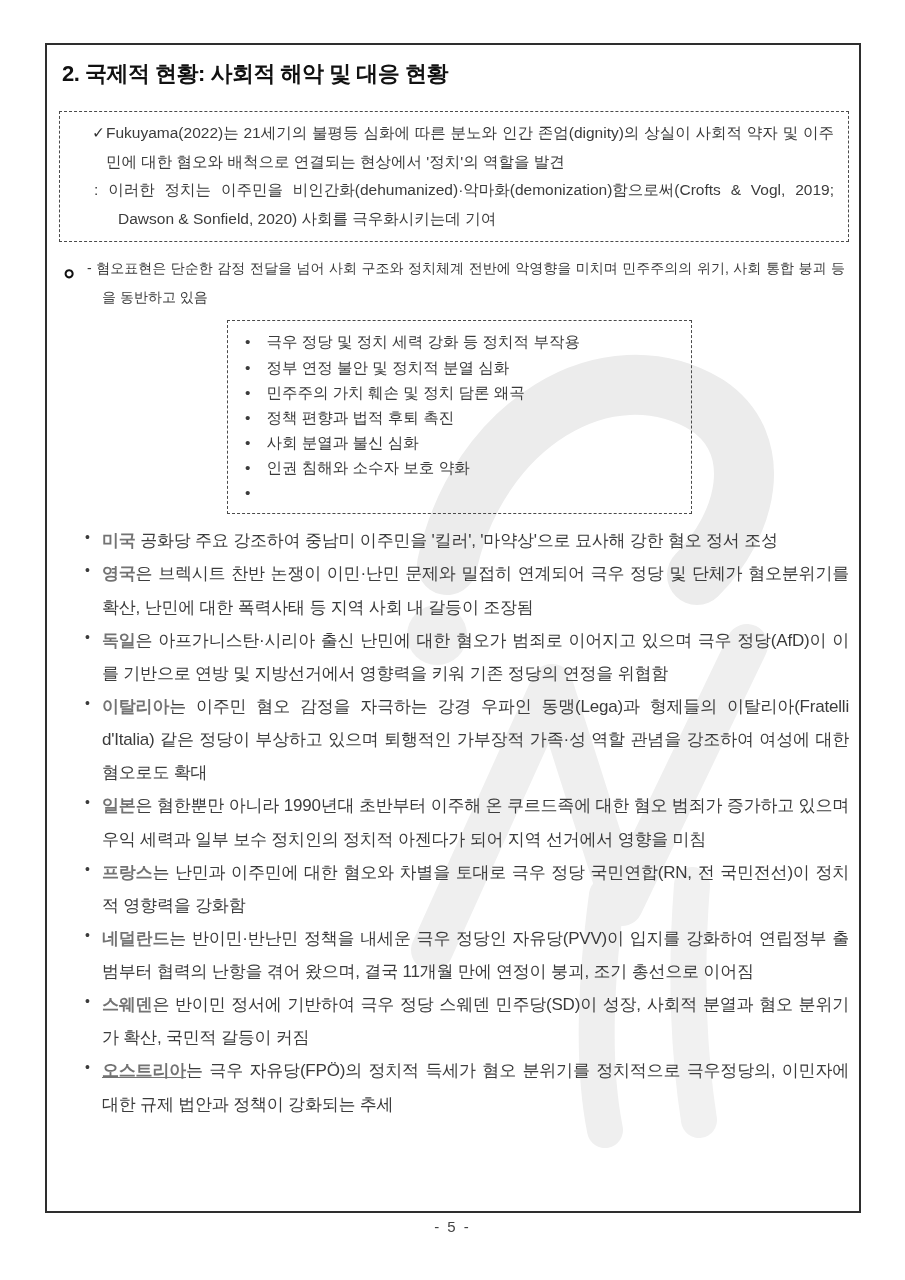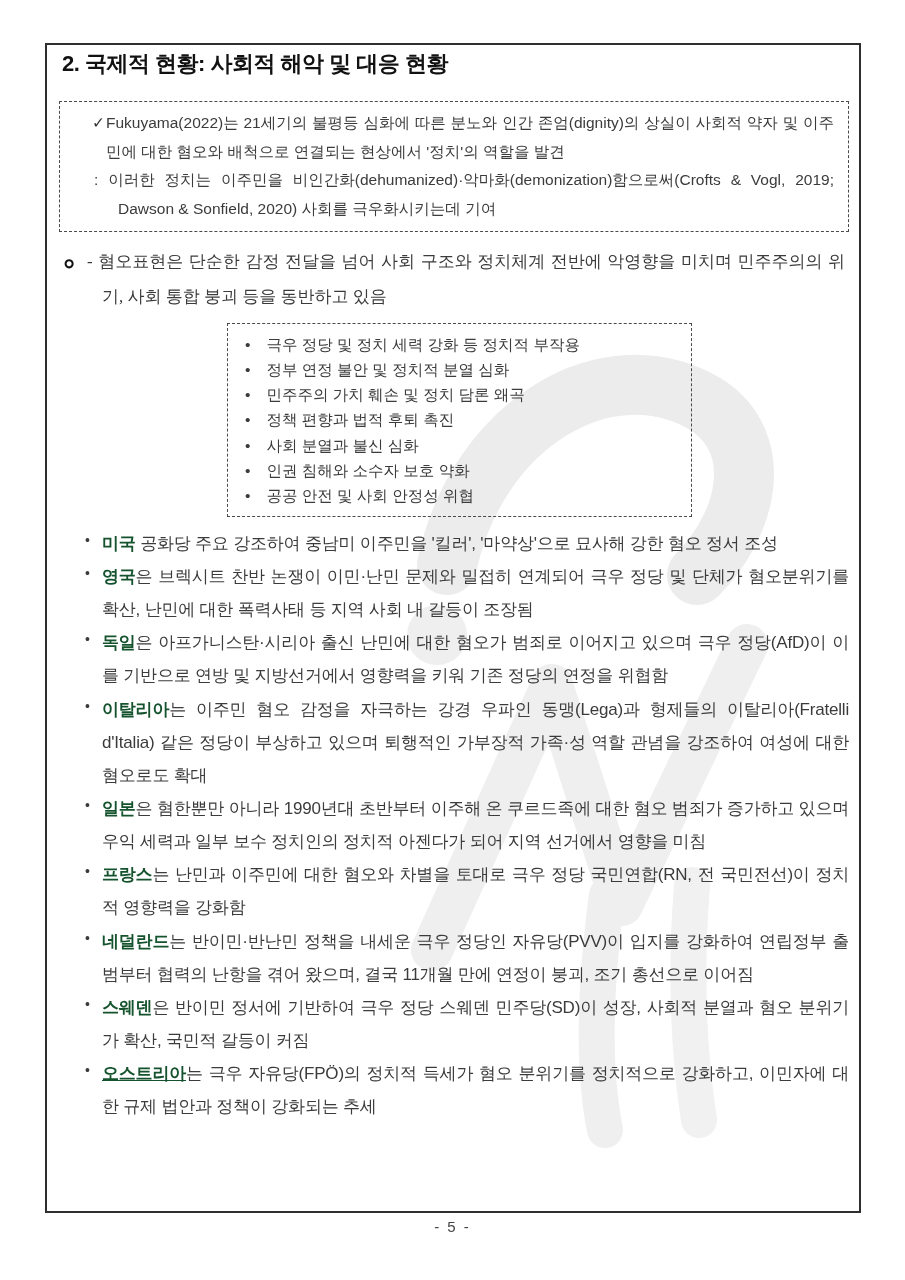--- a/index.html
+++ b/index.html
@@ -8,21 +8,21 @@
     font-family:"Liberation Sans", sans-serif;color:#3d3d3d;
     -webkit-font-smoothing:antialiased;overflow:hidden;
   }
   .page-frame{
     position:absolute;left:45px;top:43px;width:816px;height:1170px;
     border:2px solid #2e2e2e;box-sizing:border-box;background:#fff;overflow:hidden;
   }
   .watermark{position:absolute;left:0;top:0;z-index:0;pointer-events:none;}
   .content{position:relative;z-index:1;}
   .page-title{
-    margin:4px 0 0 15px;font-size:22px;font-weight:bold;color:#111;
+    margin:14px 0 0 15px;font-size:22px;font-weight:bold;color:#111;
     letter-spacing:-0.5px;
   }
   .callout{
     margin:22px 10px 0 12px;border:1.5px dashed #4a4a4a;
     padding:7px 14px 7px 32px;font-size:15.5px;line-height:1.85;
     text-align:justify;color:#3b3b3b;
   }
   .callout-p1{position:relative;padding-left:14px;}
   .check{position:absolute;left:0;top:0;color:#333;}
   .callout-p2{padding-left:26px;text-indent:-24px;}
@@ -30,38 +30,38 @@
     margin:12px 14px 0 17px;position:relative;padding-left:23px;
     font-size:18px;font-weight:700;line-height:2.0;color:#1d1d1d;
     text-align:justify;letter-spacing:-0.3px;
   }
   .ring-char{
     position:absolute;left:0;top:1px;font-weight:900;color:#111;
     -webkit-text-stroke:1.3px #111;font-size:18px;
   }
   .sub-point{
     margin:2px 14px 0 21px;position:relative;padding-left:34px;text-indent:-15px;
-    font-size:17px;line-height:2.1;text-align:justify;color:#3b3b3b;font-family:Liberation Serif, serif;
+    font-size:14px;line-height:2.1;text-align:justify;color:#3b3b3b;
   }
   .dash-marker{display:inline;}
   .effects-box{
     margin:8px 0 0 180px;width:465px;box-sizing:border-box;
     border:1.5px dashed #4a4a4a;padding:8px 10px 8px 12px;
     font-size:15.5px;line-height:1.62;color:#3b3b3b;
   }
   .effects-box ul{list-style:none;margin:0;padding:0;}
   .effects-box li{display:flex;}
   .effects-box .dot{margin:0 16px 0 5px;}
   .countries{list-style:none;margin:10px 10px 0 0;padding:0;}
   .countries li{
     position:relative;padding-left:55px;font-size:17px;line-height:1.95;
     text-align:justify;color:#3b3b3b;letter-spacing:-0.2px;
   }
   .countries .dot{position:absolute;left:38px;top:0;font-size:14px;}
-  .countries .cname{font-weight:700;color:#14532d;}
+  .countries .cname{font-weight:700;color:#737373;}
   .countries .cname.u{text-decoration:underline;}
   .page-num{
     position:absolute;left:0;top:1218px;width:905px;text-align:center;
     font-size:15px;color:#444;letter-spacing:2px;
   }
 </style>
 </head>
 <body>
 
 <div class="page-frame">
@@ -115,33 +115,32 @@
         <li>
             <span class="dot">•</span>
             <span>사회 분열과 불신 심화</span>
           </li>
         <li>
             <span class="dot">•</span>
             <span>인권 침해와 소수자 보호 약화</span>
           </li>
         <li>
             <span class="dot">•</span>
-            <span>공공 안전 및 사회 안정성 위협</span>
           </li>
       </ul>
     </div>
 
     <ul class="countries">
       <li><span class="dot">•</span><span class="cname">미국</span><span> 공화당 주요 강조하여 중남미 이주민을 '킬러', '마약상'으로 묘사해 강한 혐오 정서 조성</span></li>
       <li><span class="dot">•</span><span class="cname">영국</span><span>은 브렉시트 찬반 논쟁이 이민·난민 문제와 밀접히 연계되어 극우 정당 및 단체가 혐오분위기를 확산, 난민에 대한 폭력사태 등 지역 사회 내 갈등이 조장됨</span></li>
       <li><span class="dot">•</span><span class="cname">독일</span><span>은 아프가니스탄·시리아 출신 난민에 대한 혐오가 범죄로 이어지고 있으며 극우 정당(AfD)이 이를 기반으로 연방 및 지방선거에서 영향력을 키워 기존 정당의 연정을 위협함</span></li>
       <li><span class="dot">•</span><span class="cname">이탈리아</span><span>는 이주민 혐오 감정을 자극하는 강경 우파인 동맹(Lega)과 형제들의 이탈리아(Fratelli d'Italia) 같은 정당이 부상하고 있으며 퇴행적인 가부장적 가족·성 역할 관념을 강조하여 여성에 대한 혐오로도 확대</span></li>
       <li><span class="dot">•</span><span class="cname">일본</span><span>은 혐한뿐만 아니라 1990년대 초반부터 이주해 온 쿠르드족에 대한 혐오 범죄가 증가하고 있으며 우익 세력과 일부 보수 정치인의 정치적 아젠다가 되어 지역 선거에서 영향을 미침</span></li>
       <li><span class="dot">•</span><span class="cname">프랑스</span><span>는 난민과 이주민에 대한 혐오와 차별을 토대로 극우 정당 국민연합(RN, 전 국민전선)이 정치적 영향력을 강화함</span></li>
       <li><span class="dot">•</span><span class="cname">네덜란드</span><span>는 반이민·반난민 정책을 내세운 극우 정당인 자유당(PVV)이 입지를 강화하여 연립정부 출범부터 협력의 난항을 겪어 왔으며, 결국 11개월 만에 연정이 붕괴, 조기 총선으로 이어짐</span></li>
       <li><span class="dot">•</span><span class="cname">스웨덴</span><span>은 반이민 정서에 기반하여 극우 정당 스웨덴 민주당(SD)이 성장, 사회적 분열과 혐오 분위기가 확산, 국민적 갈등이 커짐</span></li>
-      <li><span class="dot">•</span><span class="cname u">오스트리아</span><span>는 극우 자유당(FPÖ)의 정치적 득세가 혐오 분위기를 정치적으로 강화하고, 이민자에 대한 규제 법안과 정책이 강화되는 추세</span></li>
+      <li><span class="dot">•</span><span class="cname u">오스트리아</span><span>는 극우 자유당(FPÖ)의 정치적 득세가 혐오 분위기를 정치적으로 극우정당의, 이민자에 대한 규제 법안과 정책이 강화되는 추세</span></li>
     </ul>
 
   </div>
 </div>
 
 <div class="page-num">- 5 -</div>
 
 </body></html>

